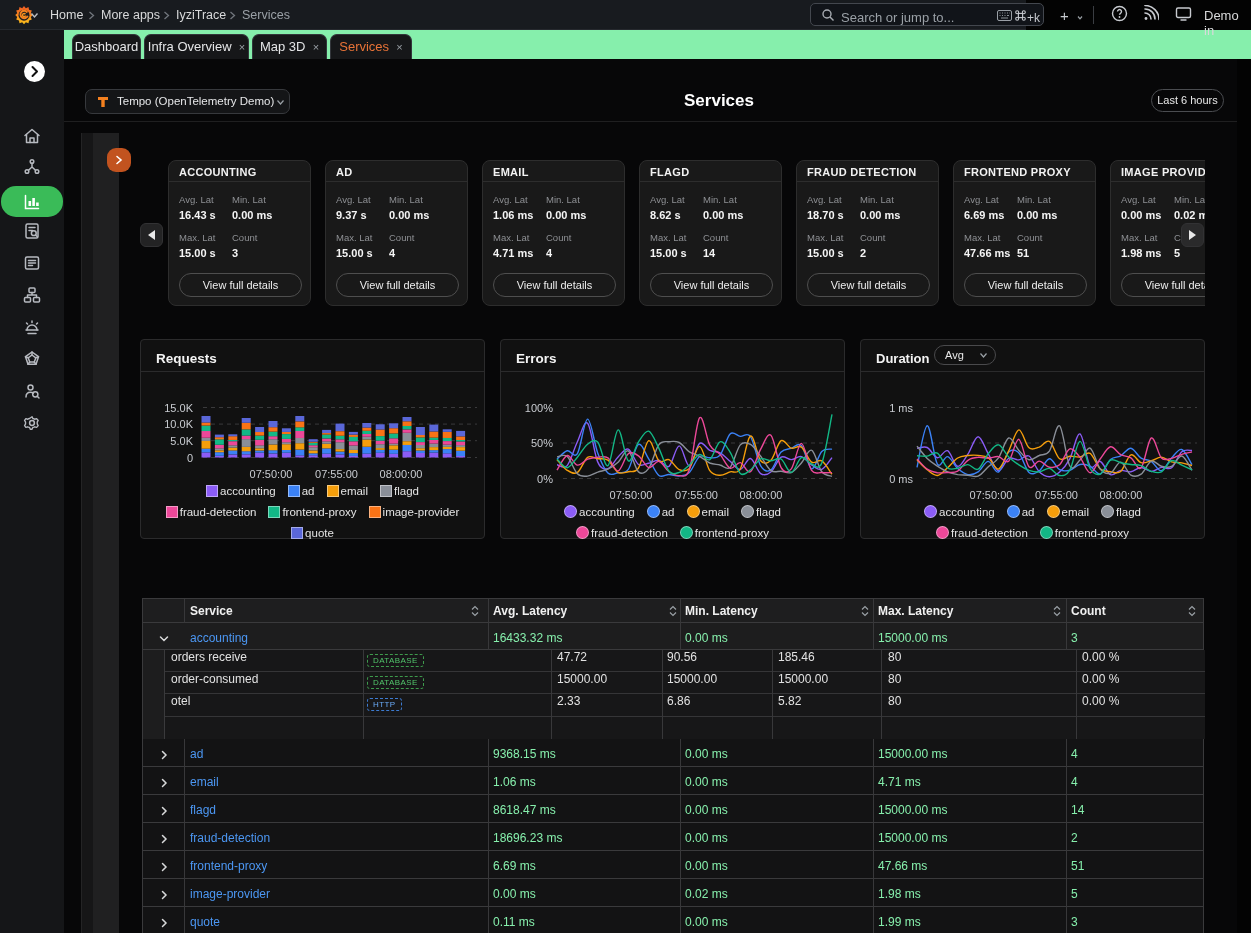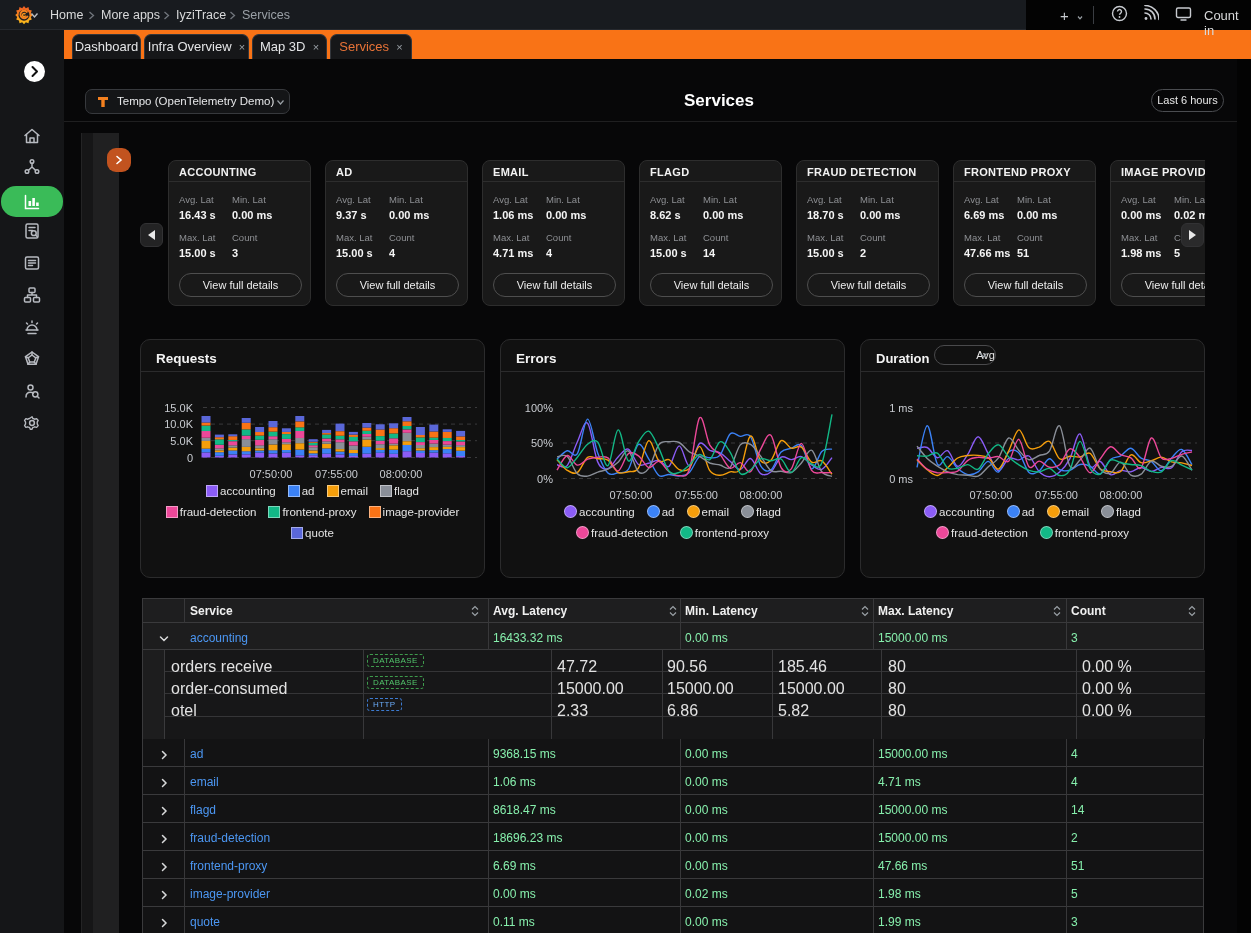--- a/index.html
+++ b/index.html
@@ -6,21 +6,21 @@
 
 
 #nav { position:absolute; left:0; top:0; width:1026px; height:30px; background:#181b1f; border-bottom:1px solid #26292e; z-index:30; }
 .crumb { position:absolute; top:8px; font-size:12.5px; color:#d8d9da; font-weight:500; }
 .crumbg { color:#9aa0a6; font-weight:400; }
 .csep { position:absolute; top:9px; color:#6c7077; font-size:11px; }
 #search { position:absolute; left:810px; top:3px; width:234px; height:23px; background:#111419; border:1px solid #43474e; border-radius:5px; color:#9aa0a6; font-size:13px; line-height:21px; }
 .nicon { position:absolute; top:5px; color:#c7cacf; }
 
 
-#tabrow { position:absolute; left:64px; top:30px; width:1187px; height:29px; background:#f97316; z-index:25; }
+#tabrow { position:absolute; left:64px; top:30px; width:1187px; height:29px; background:#86efac; z-index:25; }
 .tab { position:absolute; top:4px; height:25px; background:#161719; border:1px solid #33363b; border-bottom:none; border-radius:7px 7px 0 0; color:#e4e5e7; font-size:13px; line-height:24px; text-align:center; }
 
 
 #side { position:absolute; left:0; top:30px; width:64px; height:903px; background:#151618; z-index:20; }
 #expbtn { position:absolute; left:24px; top:31px; width:21px; height:21px; border-radius:50%; background:#ffffff; }
 .sideic { position:absolute; left:22px; width:20px; height:20px; }
 .sidepill { position:absolute; left:1px; top:156px; width:62px; height:31px; background:#3abb58; border-radius:15px; display:flex; align-items:center; justify-content:center; }
 
 
 #tempopill { position:absolute; left:85px; top:89px; width:205px; height:25px; border:1px solid #37393d; border-radius:7px; background:#141517; color:#e6e7e9; font-size:11.5px; line-height:23px; }
@@ -40,21 +40,21 @@
 .cardtitle { height:21px; line-height:22px; padding-left:10px; color:#f2f2f2; font-size:11px; font-weight:bold; letter-spacing:0.3px; border-bottom:1px solid #2d2d2d; }
 .crow { position:absolute; left:10px; top:33px; width:123px; }
 .crow.r2 { top:71px; }
 .ccol { position:absolute; left:0; }
 .ccol.c2 { left:53px; }
 .clabel { color:#8e9094; font-size:9.5px; }
 .cval { color:#f5f5f5; font-size:11px; font-weight:bold; margin-top:4px; white-space:nowrap; }
 .cbtn { position:absolute; left:10px; top:112px; width:123px; height:24px; border:1px solid #4e4e4e; border-radius:12px; color:#ececec; font-size:11px; line-height:22px; text-align:center; }
 
 
-.panel { position:absolute; top:339px; width:345px; height:239px; background:#111111; border:1px solid #2b2b2c; border-radius:10px;text-align:right; }
+.panel { position:absolute; top:339px; width:345px; height:200px; background:#111111; border:1px solid #2b2b2c; border-radius:4px; }
 .ptitle { position:absolute; left:15px; top:11px; color:#f3f3f3; font-size:13.5px; font-weight:bold; }
 .psep { position:absolute; left:0; top:31px; width:100%; height:1px; background:#2b2b2c; }
 .legendwrap { position:absolute; left:0; width:100%; }
 .lrow { display:flex; justify-content:center; align-items:center; height:21px; }
 .litem { display:flex; align-items:center; color:#e4e4e4; font-size:11.5px; margin:0 6px; }
 .lmark { width:12px; height:12px; margin-right:2px; border:1px solid rgba(255,255,255,0.45); }
 .lmark.round { border-radius:50%; width:13px; height:13px; }
 #durpill { position:absolute; left:73px; top:5px; width:62px; height:20px; border:1px solid #4a4a4c; border-radius:10px; color:#e8e8e8; font-size:11px; line-height:18px; padding-left:10px; }
 
 
@@ -69,21 +69,21 @@
 .link { color:#4c97f3; }
 .chev { position:absolute; left:15px; top:8px; }
 .vline { position:absolute; top:0; width:1px; background:#38383a; }
 .subwrap { position:absolute; left:21px; width:1041px; background:#171718; border-left:1px solid #3a3a3c; }
 .subhead { position:absolute; left:0; top:0; width:100%; height:22px; background:#202021; }
 .sh { position:absolute; top:3px; color:#f0f0f0; font-size:12px; font-weight:bold; }
 .subrow { position:absolute; left:0; width:100%; height:22.3px; border-bottom:1px solid #353537; }
 .subrow:nth-of-type(2) { top:22px; }
 .subrow:nth-of-type(3) { top:44.3px; }
 .subrow:nth-of-type(4) { top:66.6px;font-weight:bold; }
-.sc { position:absolute; top:8px; color:#e2e2e2; font-size:16px; }
+.sc { position:absolute; top:0; color:#e2e2e2; font-size:12px; }
 .badge { position:absolute; top:4px; height:13px; border-radius:3px; font-size:8px; letter-spacing:0.4px; line-height:12px; padding:0 5px; }
 .bdg-db { border:1px dashed #3e9a4c; color:#52c46a; }
 .bdg-http { border:1px dashed #3d7bd0; color:#6aabf7; }
 </style></head><body>
 
 <div id="nav">
   <svg class="abs" style="left:13px;top:4px" width="22" height="22" viewBox="0 0 24 24">
     <defs>
         <linearGradient id="glg" x1="0" y1="1" x2="0" y2="0">
           <stop offset="0" stop-color="#fbc51b"></stop>
@@ -105,39 +105,60 @@
     </svg>
   <span class="crumb" style="left:101px">More apps</span>
   <svg class="abs" style="left:163px;top:11px" width="7" height="9" viewBox="0 0 7 9">
       <path d="M1.5 1 L5.5 4.5 L1.5 8" fill="none" stroke="#71767d" stroke-width="1.3"></path>
     </svg>
   <span class="crumb" style="left:176px">IyziTrace</span>
   <svg class="abs" style="left:229px;top:11px" width="7" height="9" viewBox="0 0 7 9">
       <path d="M1.5 1 L5.5 4.5 L1.5 8" fill="none" stroke="#71767d" stroke-width="1.3"></path>
     </svg>
   <span class="crumb crumbg" style="left:242px">Services</span>
+  <div id="search">
+    <svg class="abs" style="left:10px;top:4px" width="14" height="14" viewBox="0 0 14 14">
+        <circle cx="6" cy="6" r="4" fill="none" stroke="#a7abb1" stroke-width="1.4"></circle>
+        <path d="M9 9 L12.5 12.5" stroke="#a7abb1" stroke-width="1.4"></path>
+      </svg>
+    <span class="abs" style="left:30px;top:3px">Search or jump to...</span>
+    <svg class="abs" style="left:186px;top:6px" width="15" height="11" viewBox="0 0 15 11">
+        <rect x="0.5" y="0.5" width="14" height="10" rx="1.5" fill="none" stroke="#9aa0a6"></rect>
+        <path d="M2.5 3 h1 M5 3 h1 M7.5 3 h1 M10 3 h1 M12 3 h.5 M2.5 5.5 h1 M5 5.5 h1 M7.5 5.5 h1 M10 5.5 h2 M4 8 h7" stroke="#9aa0a6" stroke-width="0.9"></path>
+      </svg>
+    <svg class="abs" style="left:204px;top:6px" width="11" height="11" viewBox="0 0 11 11">
+        <g fill="none" stroke="#c7cacf" stroke-width="1.1">
+          <rect x="3.4" y="3.4" width="4.2" height="4.2"></rect>
+          <circle cx="2.2" cy="2.2" r="1.5"></circle>
+          <circle cx="8.8" cy="2.2" r="1.5"></circle>
+          <circle cx="2.2" cy="8.8" r="1.5"></circle>
+          <circle cx="8.8" cy="8.8" r="1.5"></circle>
+        </g>
+      </svg>
+      <span class="abs" style="left:216px;top:4px;font-size:12px;color:#c7cacf">+k</span>
+  </div>
   <span class="nicon" style="left:1060px;top:7px;font-size:15px;">+</span>
   <span class="csep" style="left:1076px;top:12px"><svg width="8" height="8" viewBox="0 0 8 8">
         <path d="M2 2.5 L4 4.8 L6 2.5" fill="none" stroke="#9aa0a6" stroke-width="1.2"></path>
       </svg></span>
   <div class="abs" style="left:1093px;top:6px;width:1px;height:18px;background:#3a3d42"></div>
   <svg class="nicon" style="left:1111px" width="17" height="17" viewBox="0 0 17 17">
       <circle cx="8.5" cy="8.5" r="7" fill="none" stroke="#c7cacf" stroke-width="1.4"></circle>
       <path d="M6.5 6.5 a2 2 0 1 1 3 1.8 c-0.7 0.4 -1 0.8 -1 1.5" fill="none" stroke="#c7cacf" stroke-width="1.4"></path>
       <circle cx="8.5" cy="12" r="0.9" fill="#c7cacf"></circle>
     </svg>
   <svg class="nicon" style="left:1142px" width="17" height="17" viewBox="0 0 17 17">
       <path d="M3 9 a6 6 0 0 1 6 6 M3 5 a10 10 0 0 1 10 10 M3 1.5 a14 14 0 0 1 14 14" fill="none" stroke="#c7cacf" stroke-width="1.6" stroke-linecap="round" transform="translate(0,-1)"></path>
       <circle cx="4" cy="13.5" r="1.4" fill="#c7cacf"></circle>
     </svg>
   <svg class="nicon" style="left:1175px" width="17" height="17" viewBox="0 0 17 17">
       <rect x="1.5" y="3" width="14" height="9.5" rx="1.5" fill="none" stroke="#c7cacf" stroke-width="1.4"></rect>
       <path d="M6 15 H11" stroke="#c7cacf" stroke-width="1.4" stroke-linecap="round"></path>
     </svg>
-  <span class="crumb" style="left:1204px;font-size:13px">Count in</span>
+  <span class="crumb" style="left:1204px;font-size:13px">Demo in</span>
 </div>
 
 <div id="tabrow">
   <div class="tab" style="left:8px;width:69px">Dashboard</div>
   <div class="tab" style="left:80px;width:105px">Infra Overview&nbsp;&nbsp;<span style="color:#9aa0a6;font-size:11px">×</span></div>
   <div class="tab" style="left:188px;width:75px">Map 3D&nbsp;&nbsp;<span style="color:#9aa0a6;font-size:11px">×</span></div>
   <div class="tab" style="left:266px;width:82px;color:#e87337">Services&nbsp;&nbsp;<span style="color:#9aa0a6;font-size:11px">×</span></div>
 </div>
 
 <div id="side">

